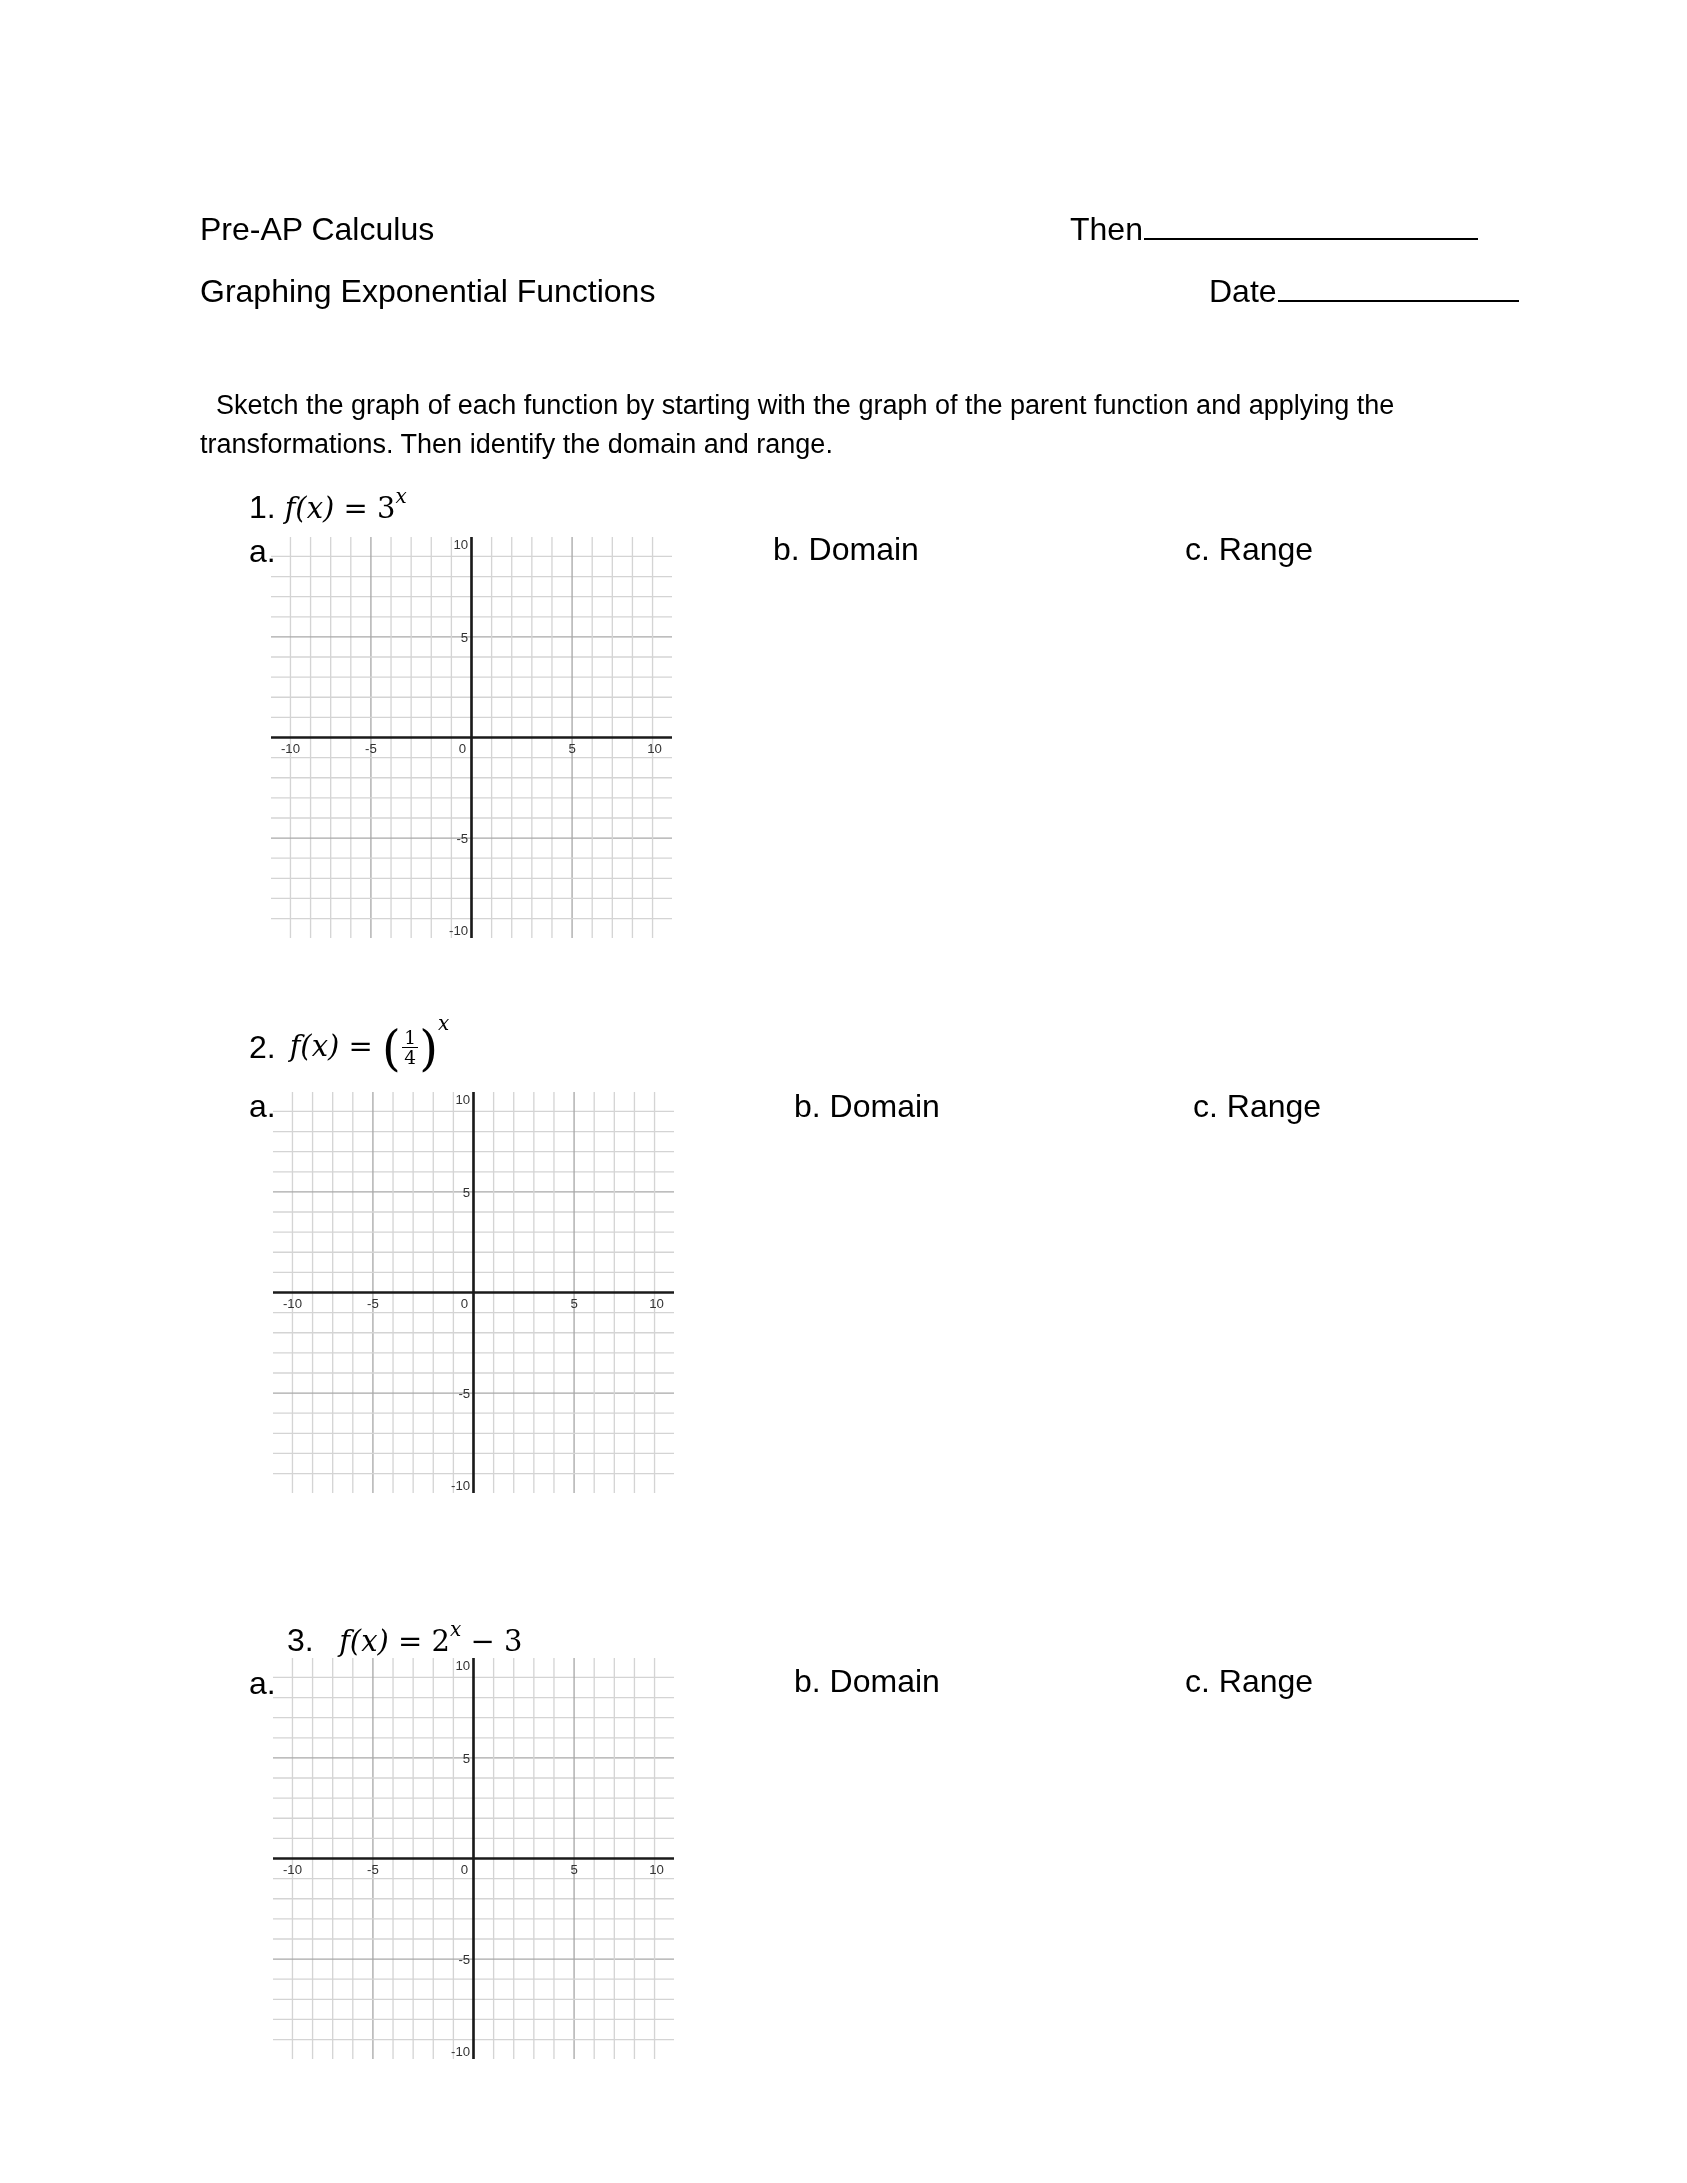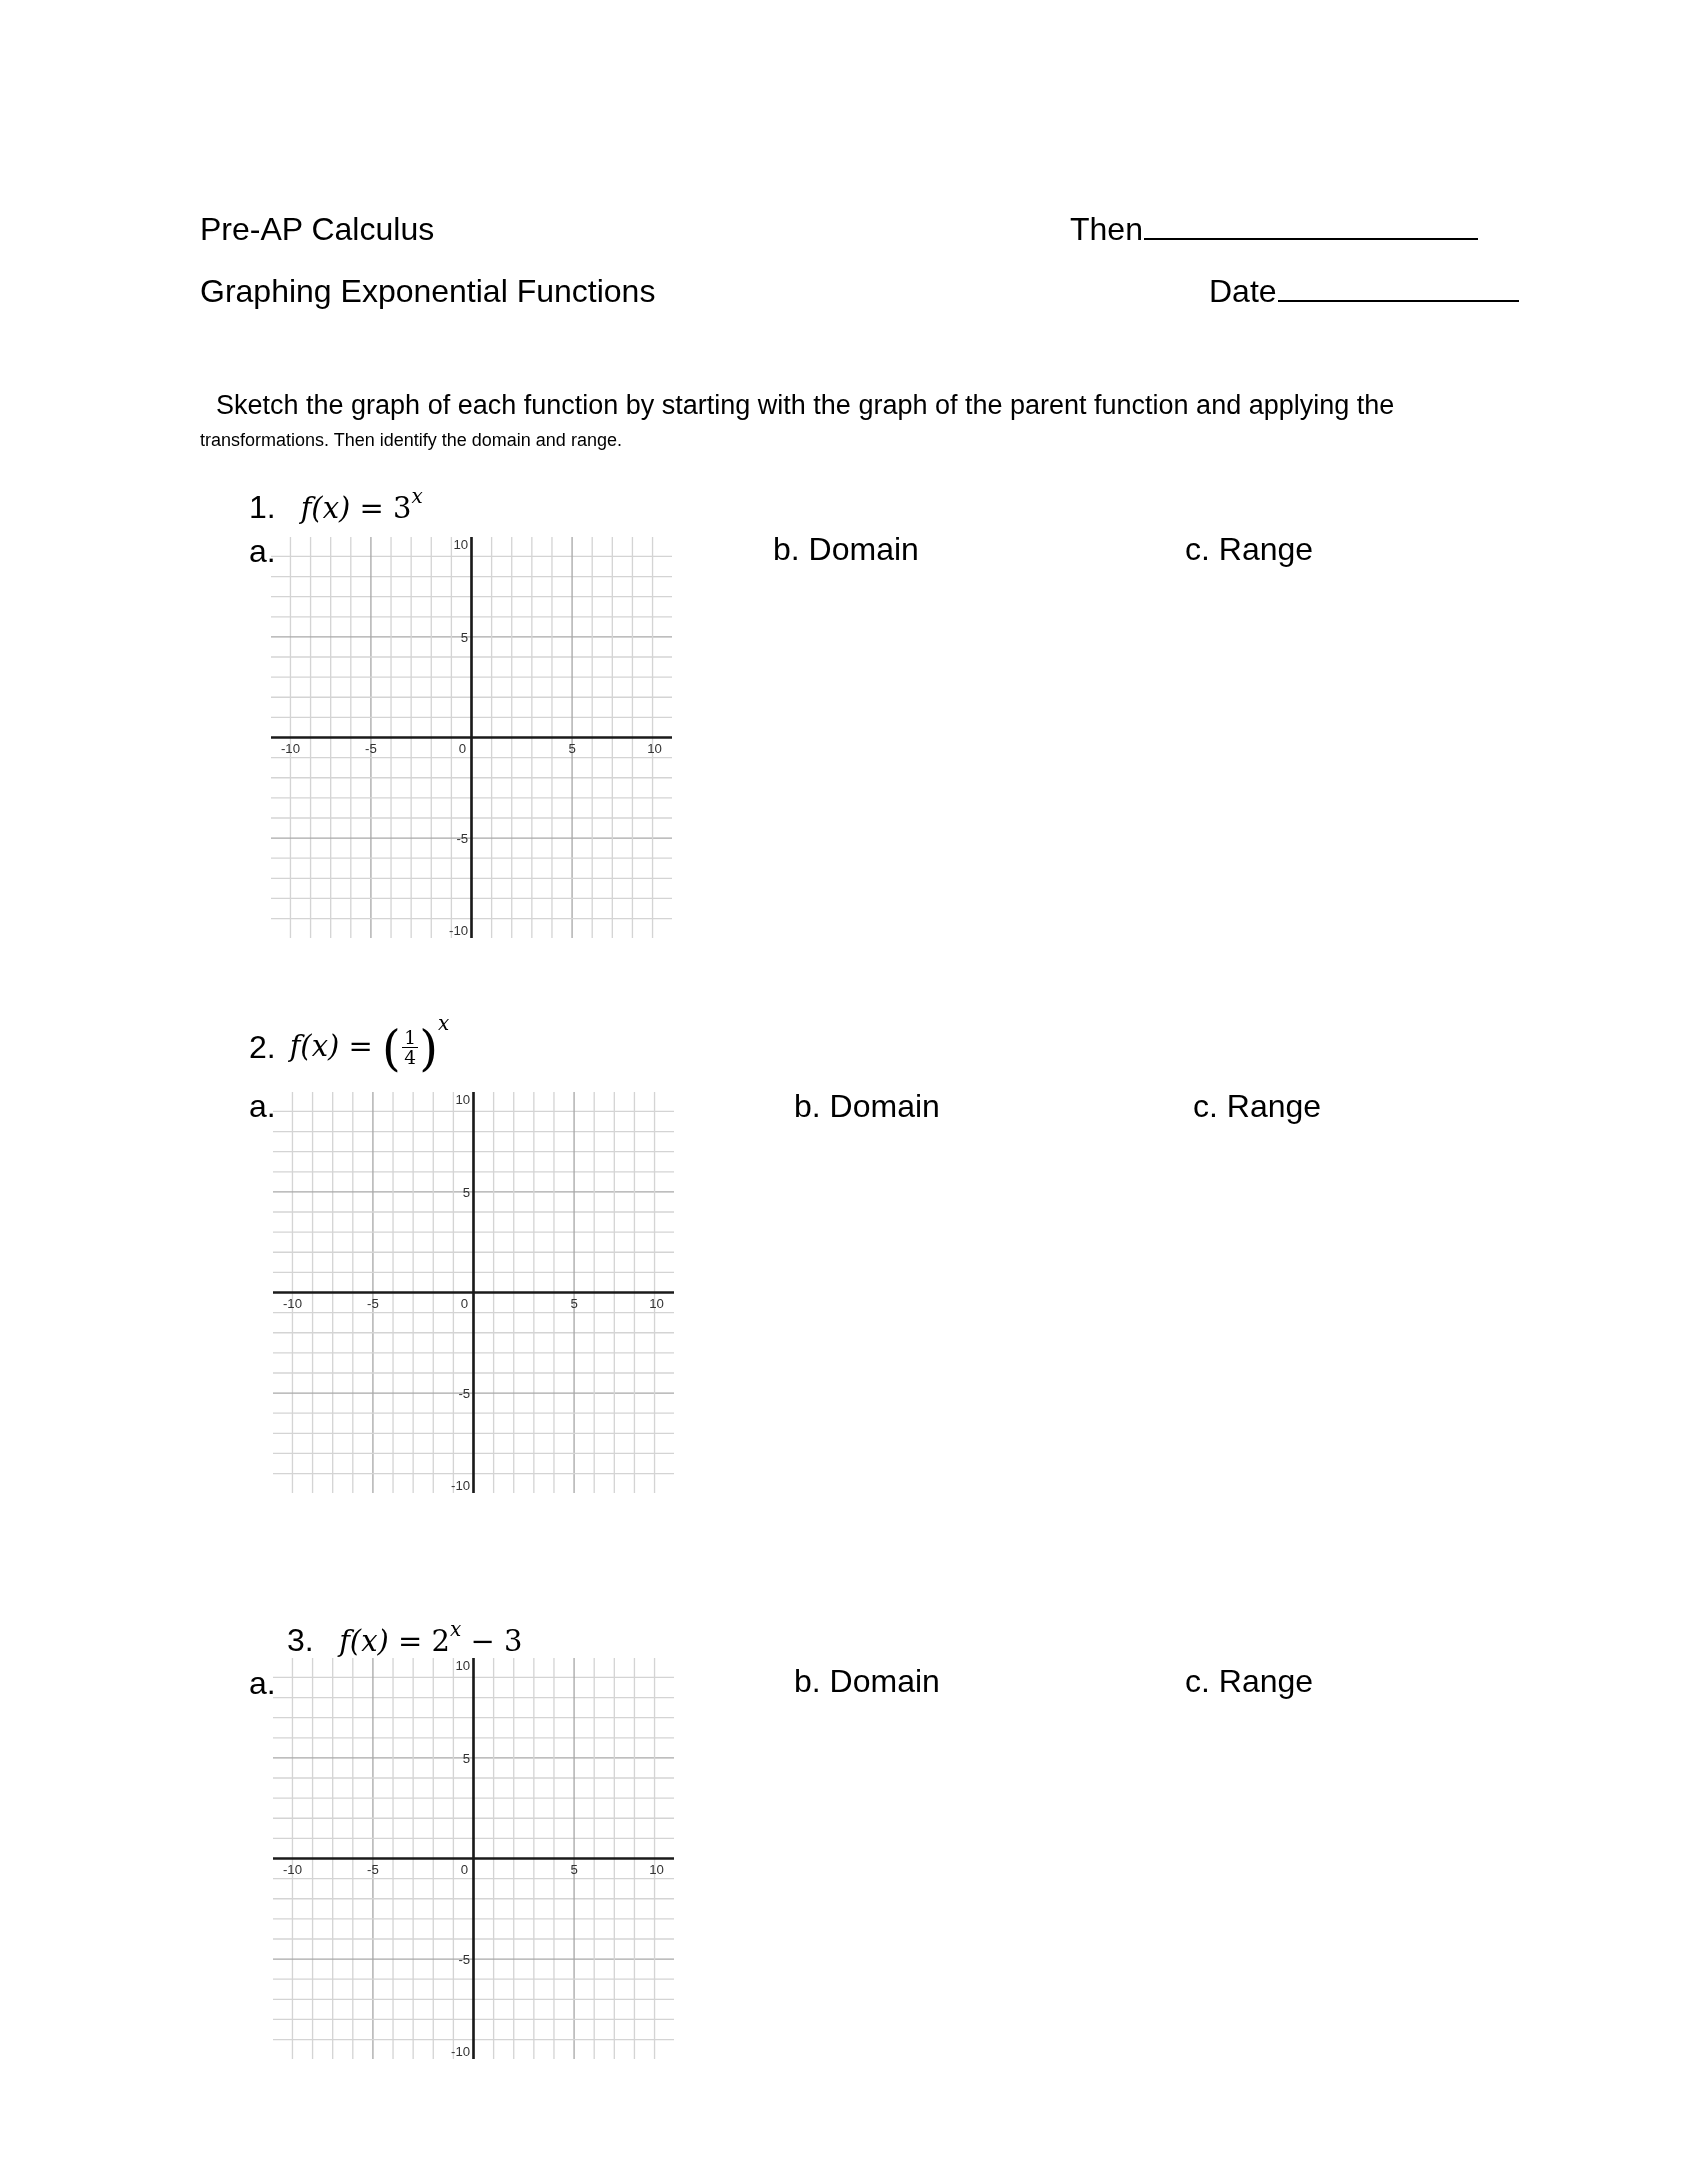--- a/index.html
+++ b/index.html
@@ -25,25 +25,25 @@
 <div class="abs txt" style="left:200px; top:275px;">Graphing Exponential Functions</div>
 
 <div class="abs txt" style="left:1070px; top:213px;">
   <span>Then</span><span class="blank" style="width:334px;"></span>
 </div>
 <div class="abs txt" style="left:1169px; top:275px;margin-left:40px;">
   <span>Date</span><span class="blank" style="width:241px;"></span>
 </div>
 
 <div class="abs txt" style="left:200px; top:392px; font-size:27px;margin-left:16px;">Sketch the graph of each function by starting with the graph of the parent function and applying the</div>
-<div class="abs txt" style="left:200px; top:431px; font-size:18px;">transformations. Then identify the domain and range.</div>
+<div class="abs txt" style="left:200px; top:431px; font-size:27px;">transformations. Then identify the domain and range.</div>
 
 <div class="abs" style="left:249px; top:491px;">
   <span class="txt">1.</span>
-  <span class="math" style="margin-left:22px;"><i>f(x) = </i><span>3</span><sup>x</sup></span>
+  <span class="math" style="margin-left:6px;"><i>f(x) = </i><span>3</span><sup>x</sup></span>
 </div>
 <div class="abs txt" style="left:249px; top:535px;">a.</div>
 <div class="abs txt" style="left:773px; top:533px;">b. Domain</div>
 <div class="abs txt" style="left:1185px; top:533px;">c. Range</div>
 <div class="grid-box" style="left:271px; top:537px;">
     <svg width="401" height="401" viewBox="0 0 606 606">
       <line x1="29.400000000000034" y1="0" x2="29.400000000000034" y2="606" stroke="#d4d4d4" stroke-width="2"></line>
       <line x1="0" y1="29.400000000000034" x2="606" y2="29.400000000000034" stroke="#d4d4d4" stroke-width="2"></line>
       <line x1="59.80000000000001" y1="0" x2="59.80000000000001" y2="606" stroke="#d4d4d4" stroke-width="2"></line>
       <line x1="0" y1="59.80000000000001" x2="606" y2="59.80000000000001" stroke="#d4d4d4" stroke-width="2"></line>

